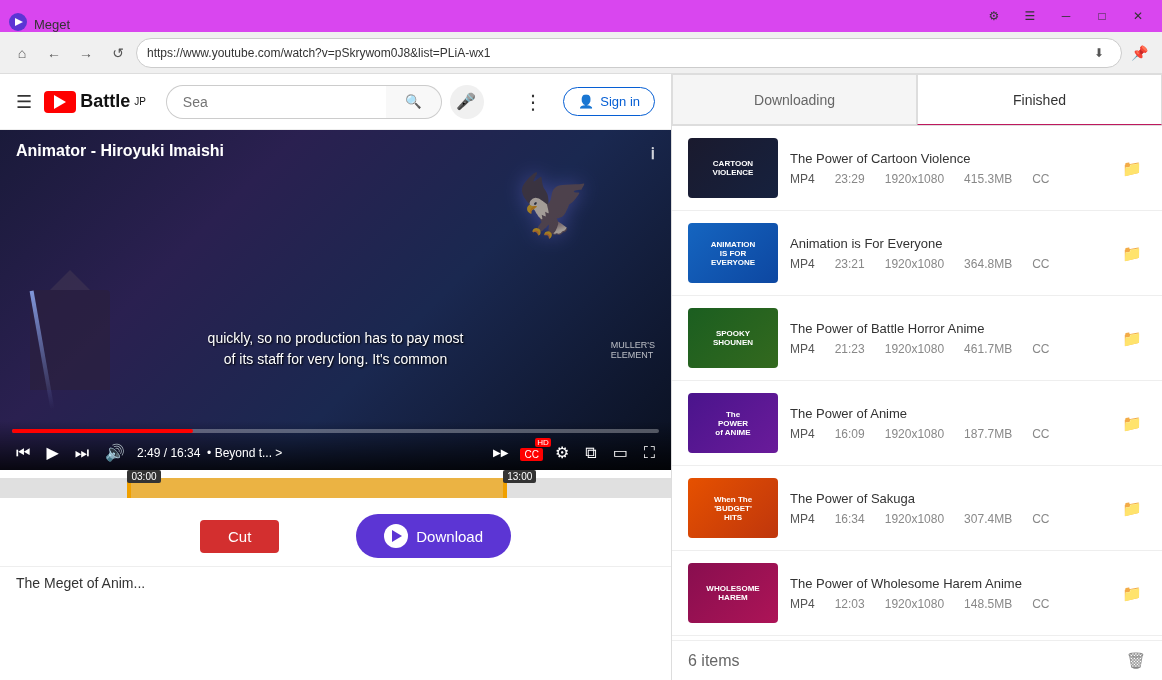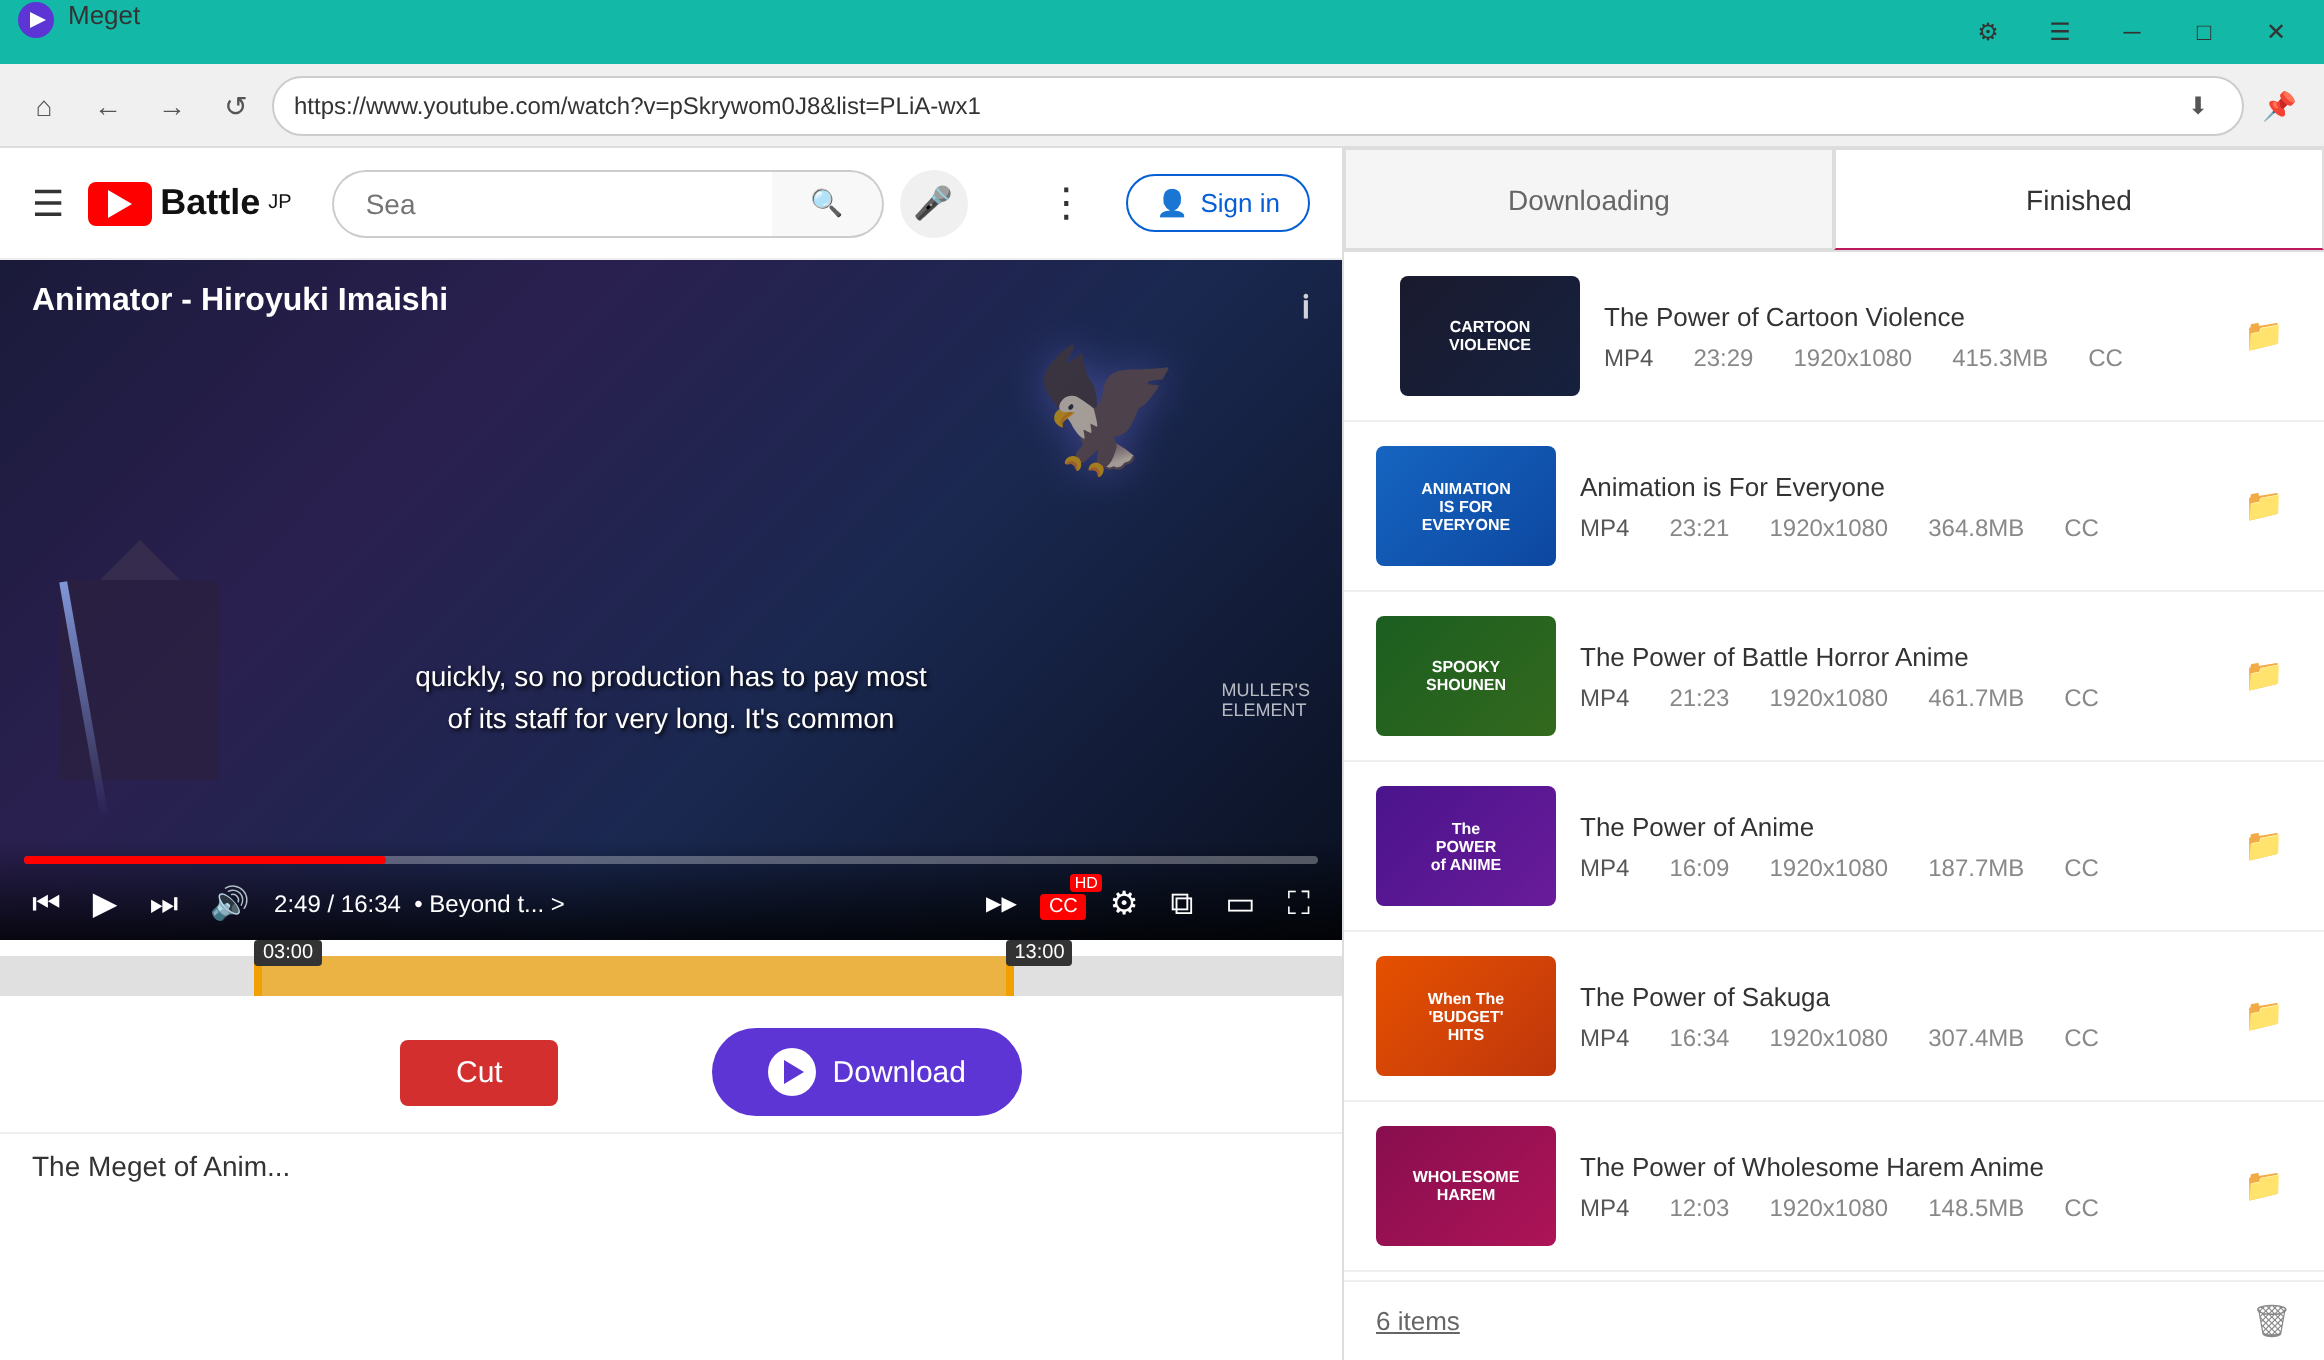--- a/index.html
+++ b/index.html
@@ -1,19 +1,19 @@
 <!DOCTYPE html>
 <html><head>
   <meta charset="utf-8">
   <style>
     * { margin: 0; padding: 0; box-sizing: border-box; }
     body { font-family: 'Segoe UI', Arial, sans-serif; width: 1162px; height: 680px; overflow: hidden; background: #f0f0f0; display: flex; flex-direction: column; }
 
     
-    .titlebar { display: flex; align-items: flex-start; height: 32px; background: #14b8a6; padding: 0 8px; user-select: none; }
+    .titlebar { display: flex; align-items: flex-end; height: 32px; background: #d946ef; padding: 0 8px; user-select: none; }
     .titlebar-icon { width: 20px; height: 20px; margin-right: 6px; }
     .titlebar-title { font-size: 13px; color: #333; flex: 1; }
     .titlebar-controls { display: flex; gap: 4px; }
     .titlebar-btn { width: 32px; height: 32px; display: flex; align-items: center; justify-content: center; font-size: 12px; cursor: pointer; background: transparent; border: none; color: #333; }
 
     
     .browser-chrome { height: 42px; background: #f0f0f0; display: flex; align-items: center; padding: 0 8px; gap: 4px; border-bottom: 1px solid #ddd; }
     .nav-btn { width: 28px; height: 28px; display: flex; align-items: center; justify-content: center; border-radius: 50%; cursor: pointer; background: transparent; border: none; color: #555; font-size: 14px; }
     .address-bar { flex: 1; height: 30px; background: white; border: 1px solid #ccc; border-radius: 15px; display: flex; align-items: center; padding: 0 10px; gap: 6px; font-size: 12px; color: #333; }
     .address-text { flex: 1; overflow: hidden; white-space: nowrap; text-overflow: ellipsis; font-size: 12px; }
@@ -90,31 +90,31 @@
     .thumb { width: 90px; height: 60px; background: #333; border-radius: 4px; flex-shrink: 0; overflow: hidden; display: flex; align-items: center; justify-content: center; }
     .item-info { flex: 1; }
     .item-title { font-size: 13px; font-weight: 500; color: #333; margin-bottom: 6px; }
     .item-meta { font-size: 12px; color: #888; display: flex; gap: 20px; align-items: center; }
     .meta-tag { color: #555; }
     .item-actions { display: flex; gap: 8px; }
     .item-action-btn { background: transparent; border: none; cursor: pointer; color: #888; font-size: 16px; padding: 4px; }
 
     
     .status-bar { height: 40px; display: flex; align-items: center; justify-content: space-between; padding: 0 16px; border-top: 1px solid #eee; }
-    .status-count { font-size: 13px; color: #666; text-decoration: underline; }
+    .status-count { font-size: 16px; color: #666; }
     .trash-btn { background: transparent; border: none; cursor: pointer; color: #888; font-size: 16px; }
 
     
     .creature { position: absolute; top: 40px; right: 80px; font-size: 60px; opacity: 0.6; z-index: 1; filter: drop-shadow(0 0 10px rgba(100,100,200,0.8)); }
     .building { position: absolute; bottom: 80px; left: 30px; width: 80px; height: 100px; background: #2a2040; border-radius: 4px 4px 0 0; opacity: 0.8; z-index: 1; }
     .building::before { content: ''; position: absolute; top: -20px; left: 20px; width: 40px; height: 20px; background: #3a3050; clip-path: polygon(50% 0%, 0% 100%, 100% 100%); }
     .light-beam { position: absolute; bottom: 60px; left: 40px; width: 4px; height: 120px; background: linear-gradient(to top, transparent, rgba(150,180,255,0.8)); z-index: 1; transform: rotate(-10deg); }
 
     
-    .thumb-1 { background: linear-gradient(135deg, #1a1a2e, #16213e); margin-left: 12px; }
+    .thumb-1 { background: linear-gradient(135deg, #1a1a2e, #16213e); }
     .thumb-2 { background: linear-gradient(135deg, #1565c0, #0d47a1); }
     .thumb-3 { background: linear-gradient(135deg, #1b5e20, #33691e); }
     .thumb-4 { background: linear-gradient(135deg, #4a148c, #6a1b9a); }
     .thumb-5 { background: linear-gradient(135deg, #e65100, #bf360c); }
     .thumb-6 { background: linear-gradient(135deg, #880e4f, #ad1457); }
 
     .thumb-label { color: white; font-size: 8px; text-align: center; padding: 4px; font-weight: bold; }
   </style>
 </head>
 <body>

